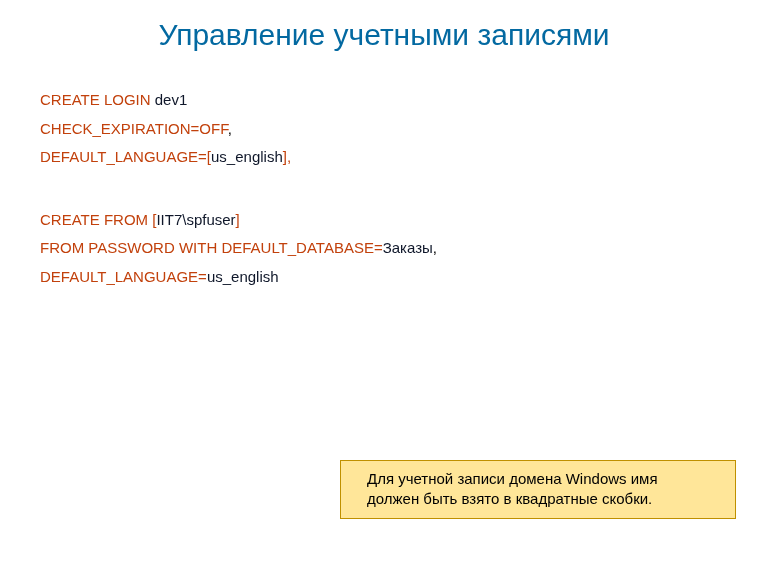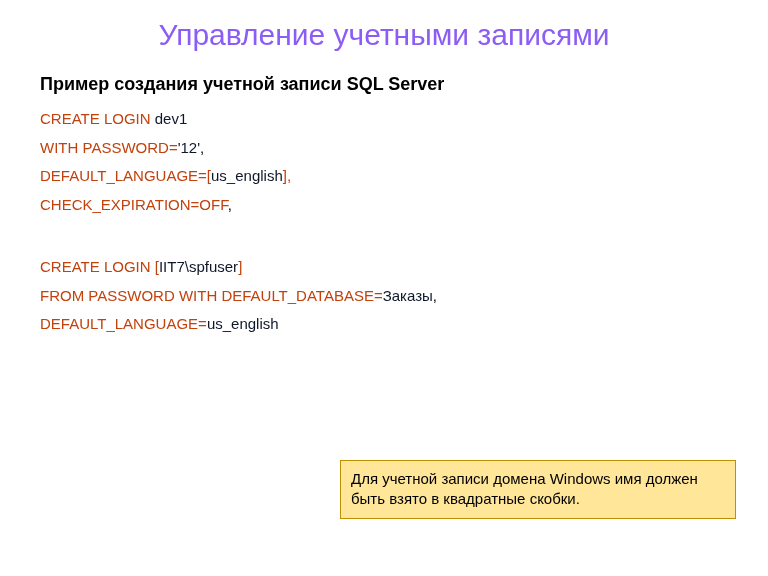--- a/index.html
+++ b/index.html
@@ -5,25 +5,25 @@
     * { box-sizing: border-box; margin: 0; padding: 0; }
     body {
       width: 768px;
       height: 576px;
       background: #ffffff;
       font-family: Arial, Helvetica, sans-serif;
       position: relative;
       padding: 18px 40px;
     }
     .title {
-      color: #8b5cf6;
+      color: #0369a1;
       font-size: 30px;
       text-align: center;
       font-weight: normal;
-      margin-bottom: 22px;
+      margin-bottom: 34px;
     }
     .section-heading {
       font-weight: bold;
       font-size: 18px;
       color: #000;
       margin-bottom: 10px;
     }
     .code-block { margin-bottom: 34px; }
     .code-line {
       font-size: 15px;
@@ -33,38 +33,36 @@
     .kw { color: #c2410c; }
     .val { color: #0f172a; }
     .punct { color: #000; }
     .note-box {
       position: absolute;
       left: 340px;
       top: 460px;
       width: 396px;
       background: #ffe699;
       border: 1.5px solid #bf9000;
-      padding: 8px 10px;
+      padding: 8px 26px;
       font-size: 15px;
       line-height: 1.35;
       color: #000;
     }
   </style>
 </head>
 <body>
 
 <h1 class="title">Управление учетными записями</h1>
 
 <div class="code-block">
-  <div class="section-heading">Пример создания учетной записи SQL Server</div>
   <div class="code-line"><span class="kw">CREATE LOGIN </span><span class="val">dev1</span></div>
-  <div class="code-line"><span class="kw">WITH PASSWORD=</span><span class="val">'12'</span><span class="punct">,</span></div>
+  <div class="code-line"><span class="kw">CHECK_EXPIRATION=OFF</span><span class="punct">,</span></div>
   <div class="code-line"><span class="kw">DEFAULT_LANGUAGE=[</span><span class="val">us_english</span><span class="kw">],</span></div>
-  <div class="code-line"><span class="kw">CHECK_EXPIRATION=OFF</span><span class="punct">,</span></div>
 </div>
 
 <div class="code-block">
-  <div class="code-line"><span class="kw">CREATE LOGIN [</span><span class="val">IIT7\spfuser</span><span class="kw">]</span></div>
+  <div class="code-line"><span class="kw">CREATE FROM [</span><span class="val">IIT7\spfuser</span><span class="kw">]</span></div>
   <div class="code-line"><span class="kw">FROM PASSWORD WITH DEFAULT_DATABASE=</span><span class="val">Заказы</span><span class="punct">,</span></div>
   <div class="code-line"><span class="kw">DEFAULT_LANGUAGE=</span><span class="val">us_english</span></div>
 </div>
 
 <div class="note-box">Для учетной записи домена Windows имя должен быть взято в квадратные скобки.</div>
 
 </body></html>

